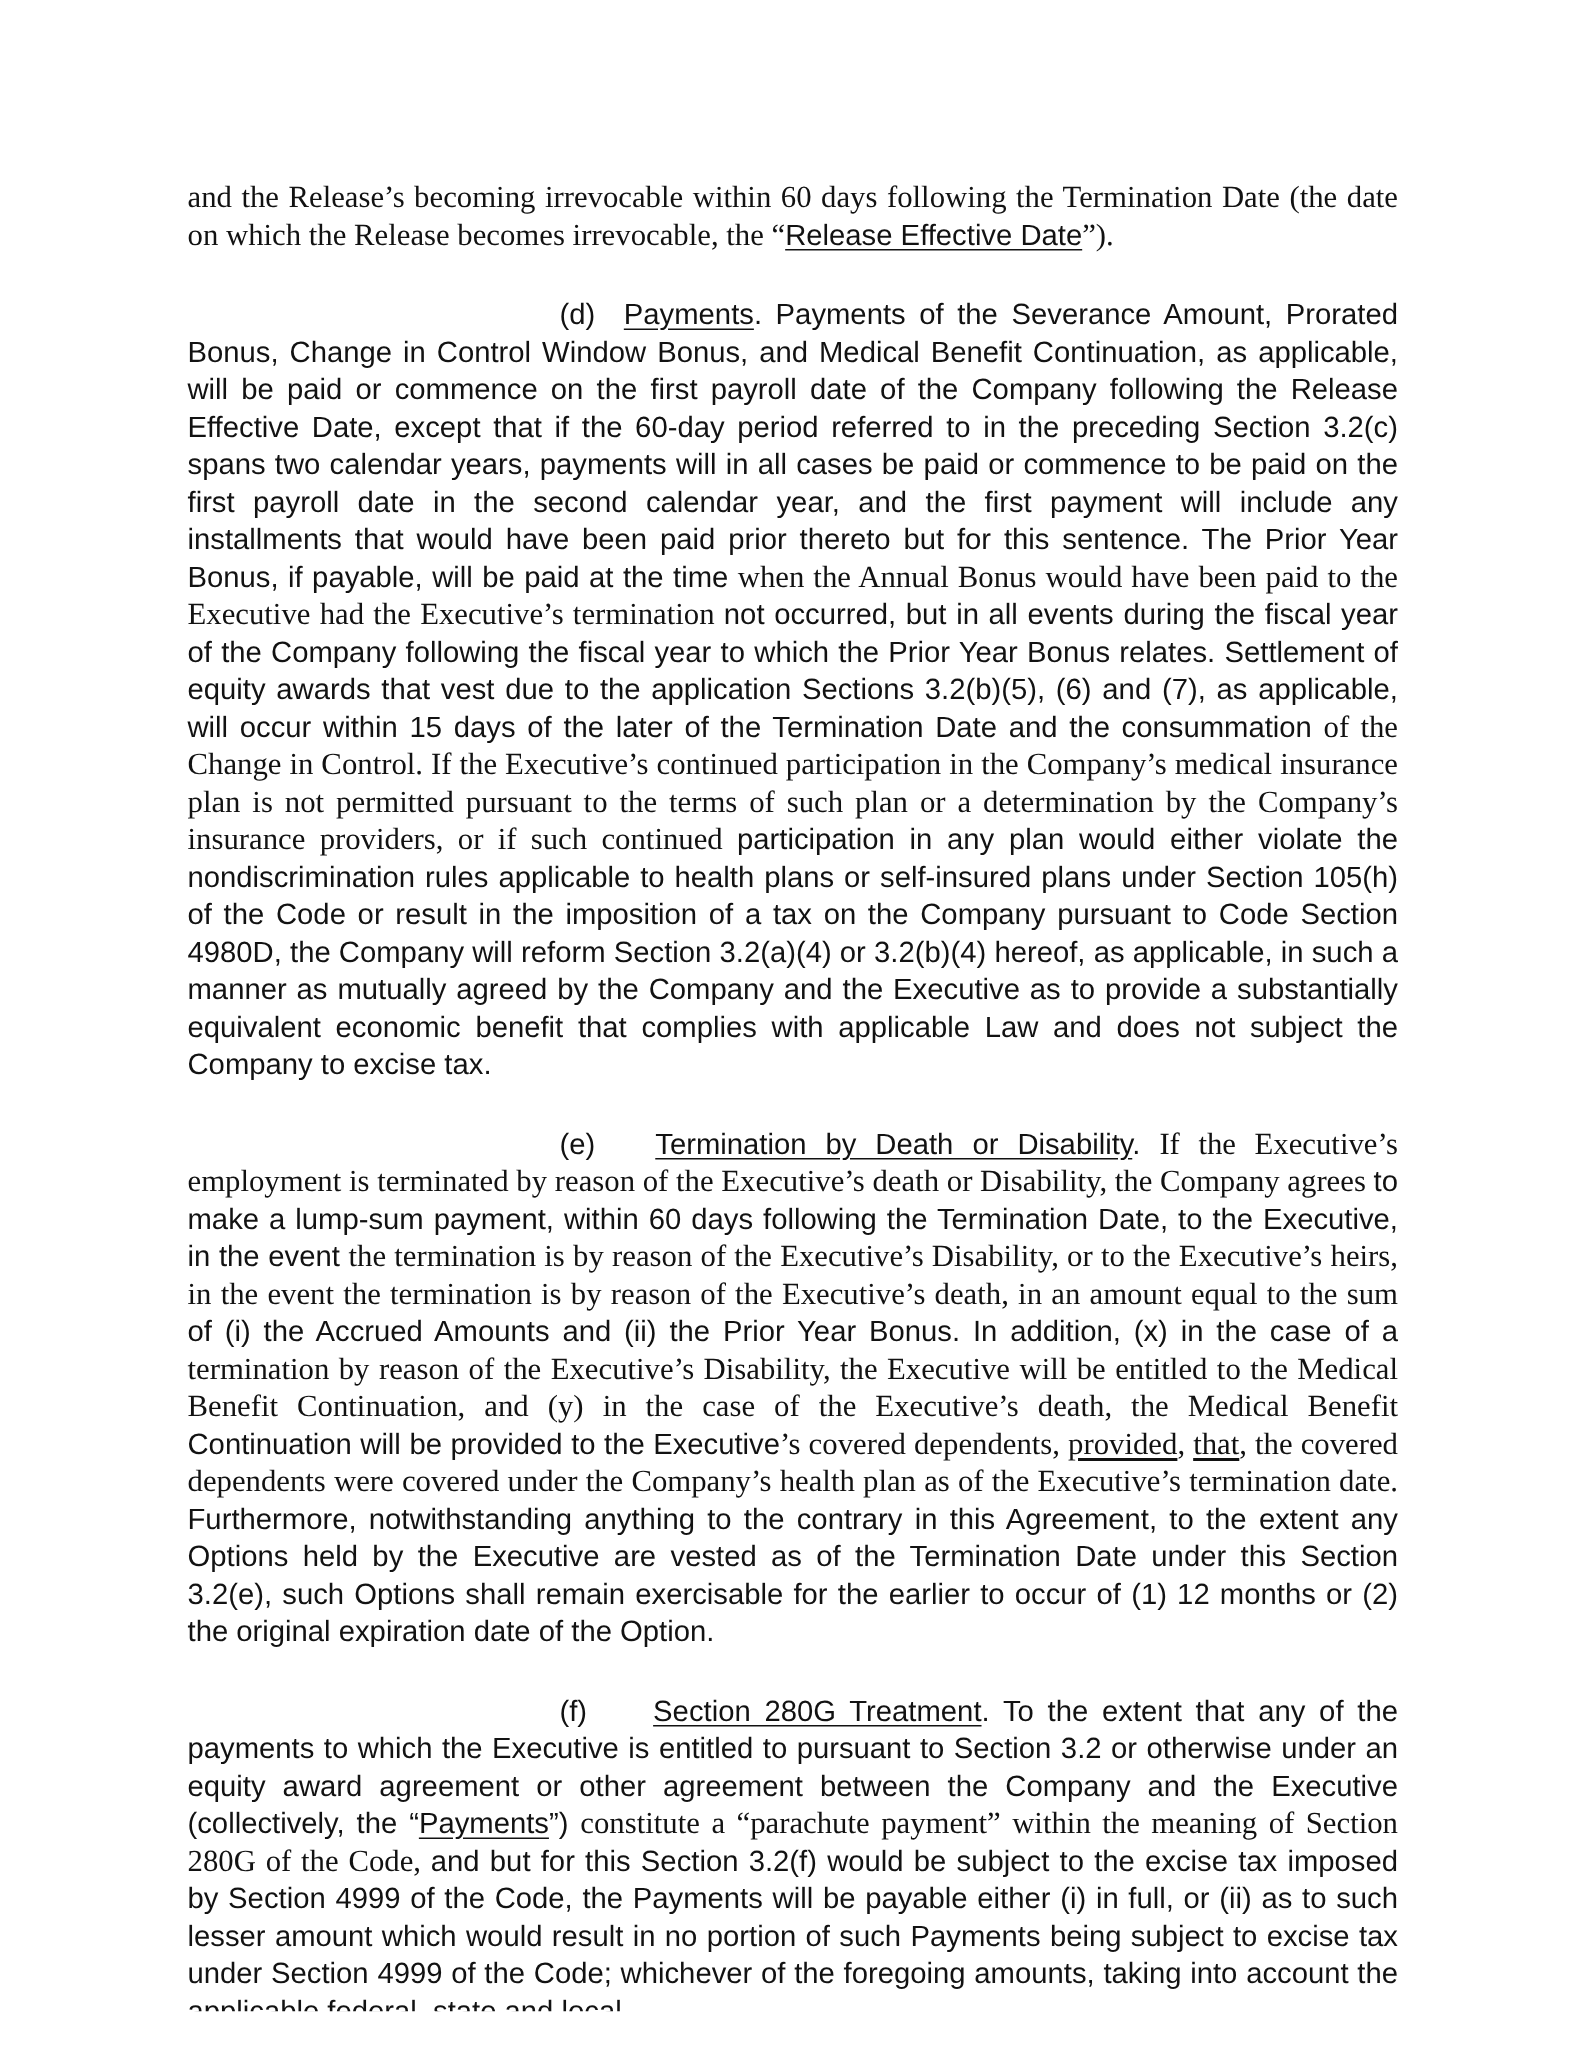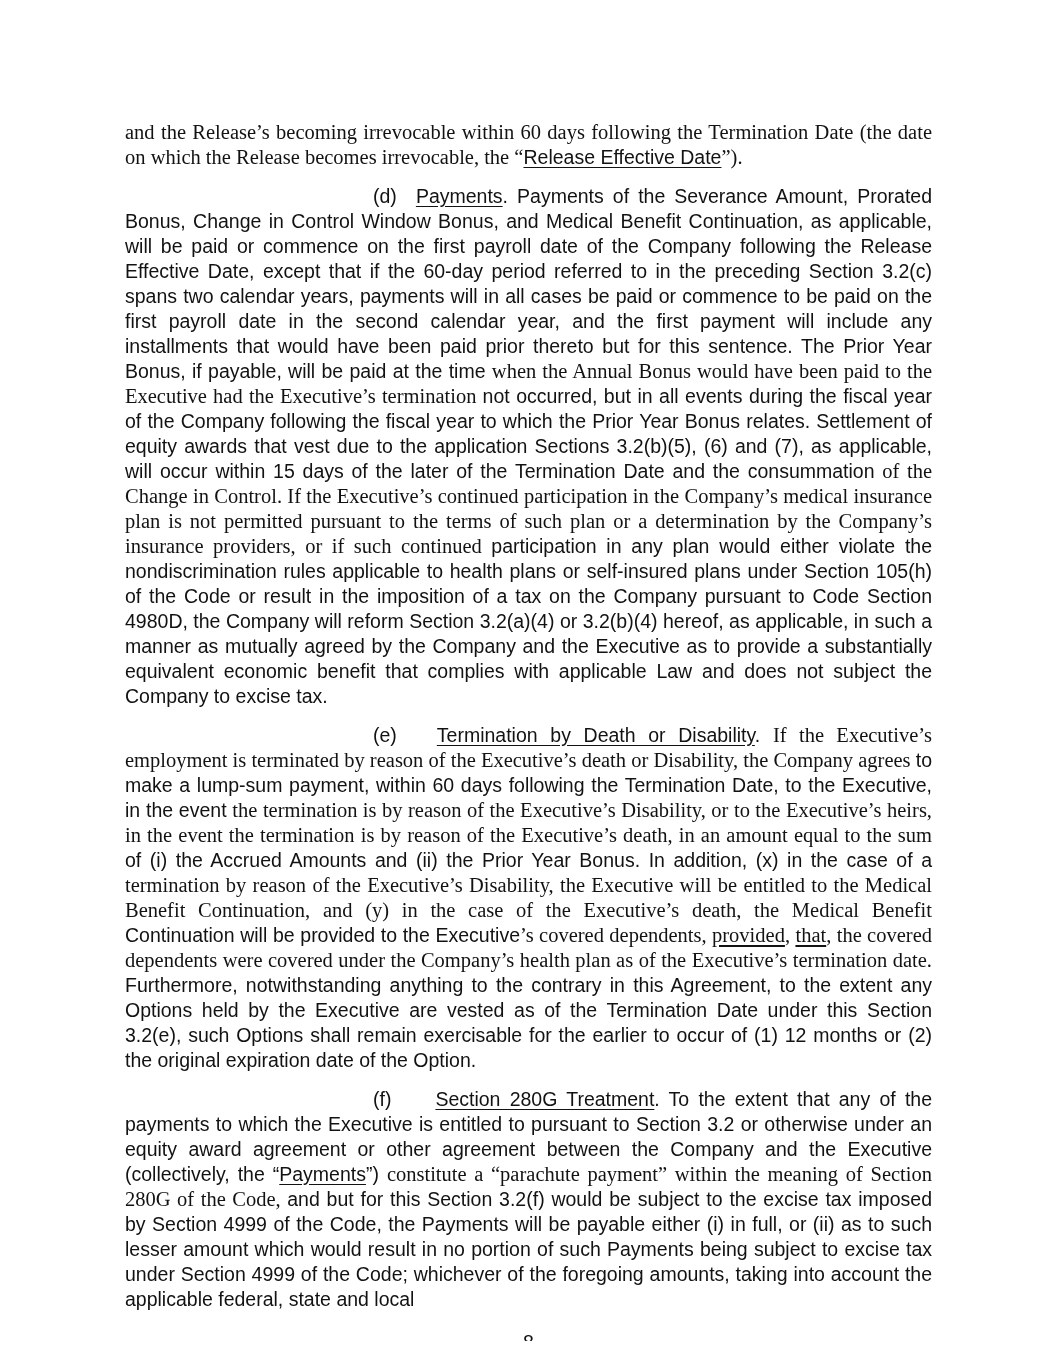--- a/index.html
+++ b/index.html
@@ -21,21 +21,21 @@
     overflow: hidden;
   }
   .doc-body {
     width: 807px;
   }
   p.para {
     margin: 0;
     text-align: justify;
   }
   p.para + p.para {
-    margin-top: 14px;
+    margin-top: 28px;
   }
   p.indented {
     text-indent: 248px;
   }
   .serif {
     font-family: "Liberation Serif", "DejaVu Serif", serif;
     font-size: 20.5px;
   }
   .u {
     text-decoration: underline;

